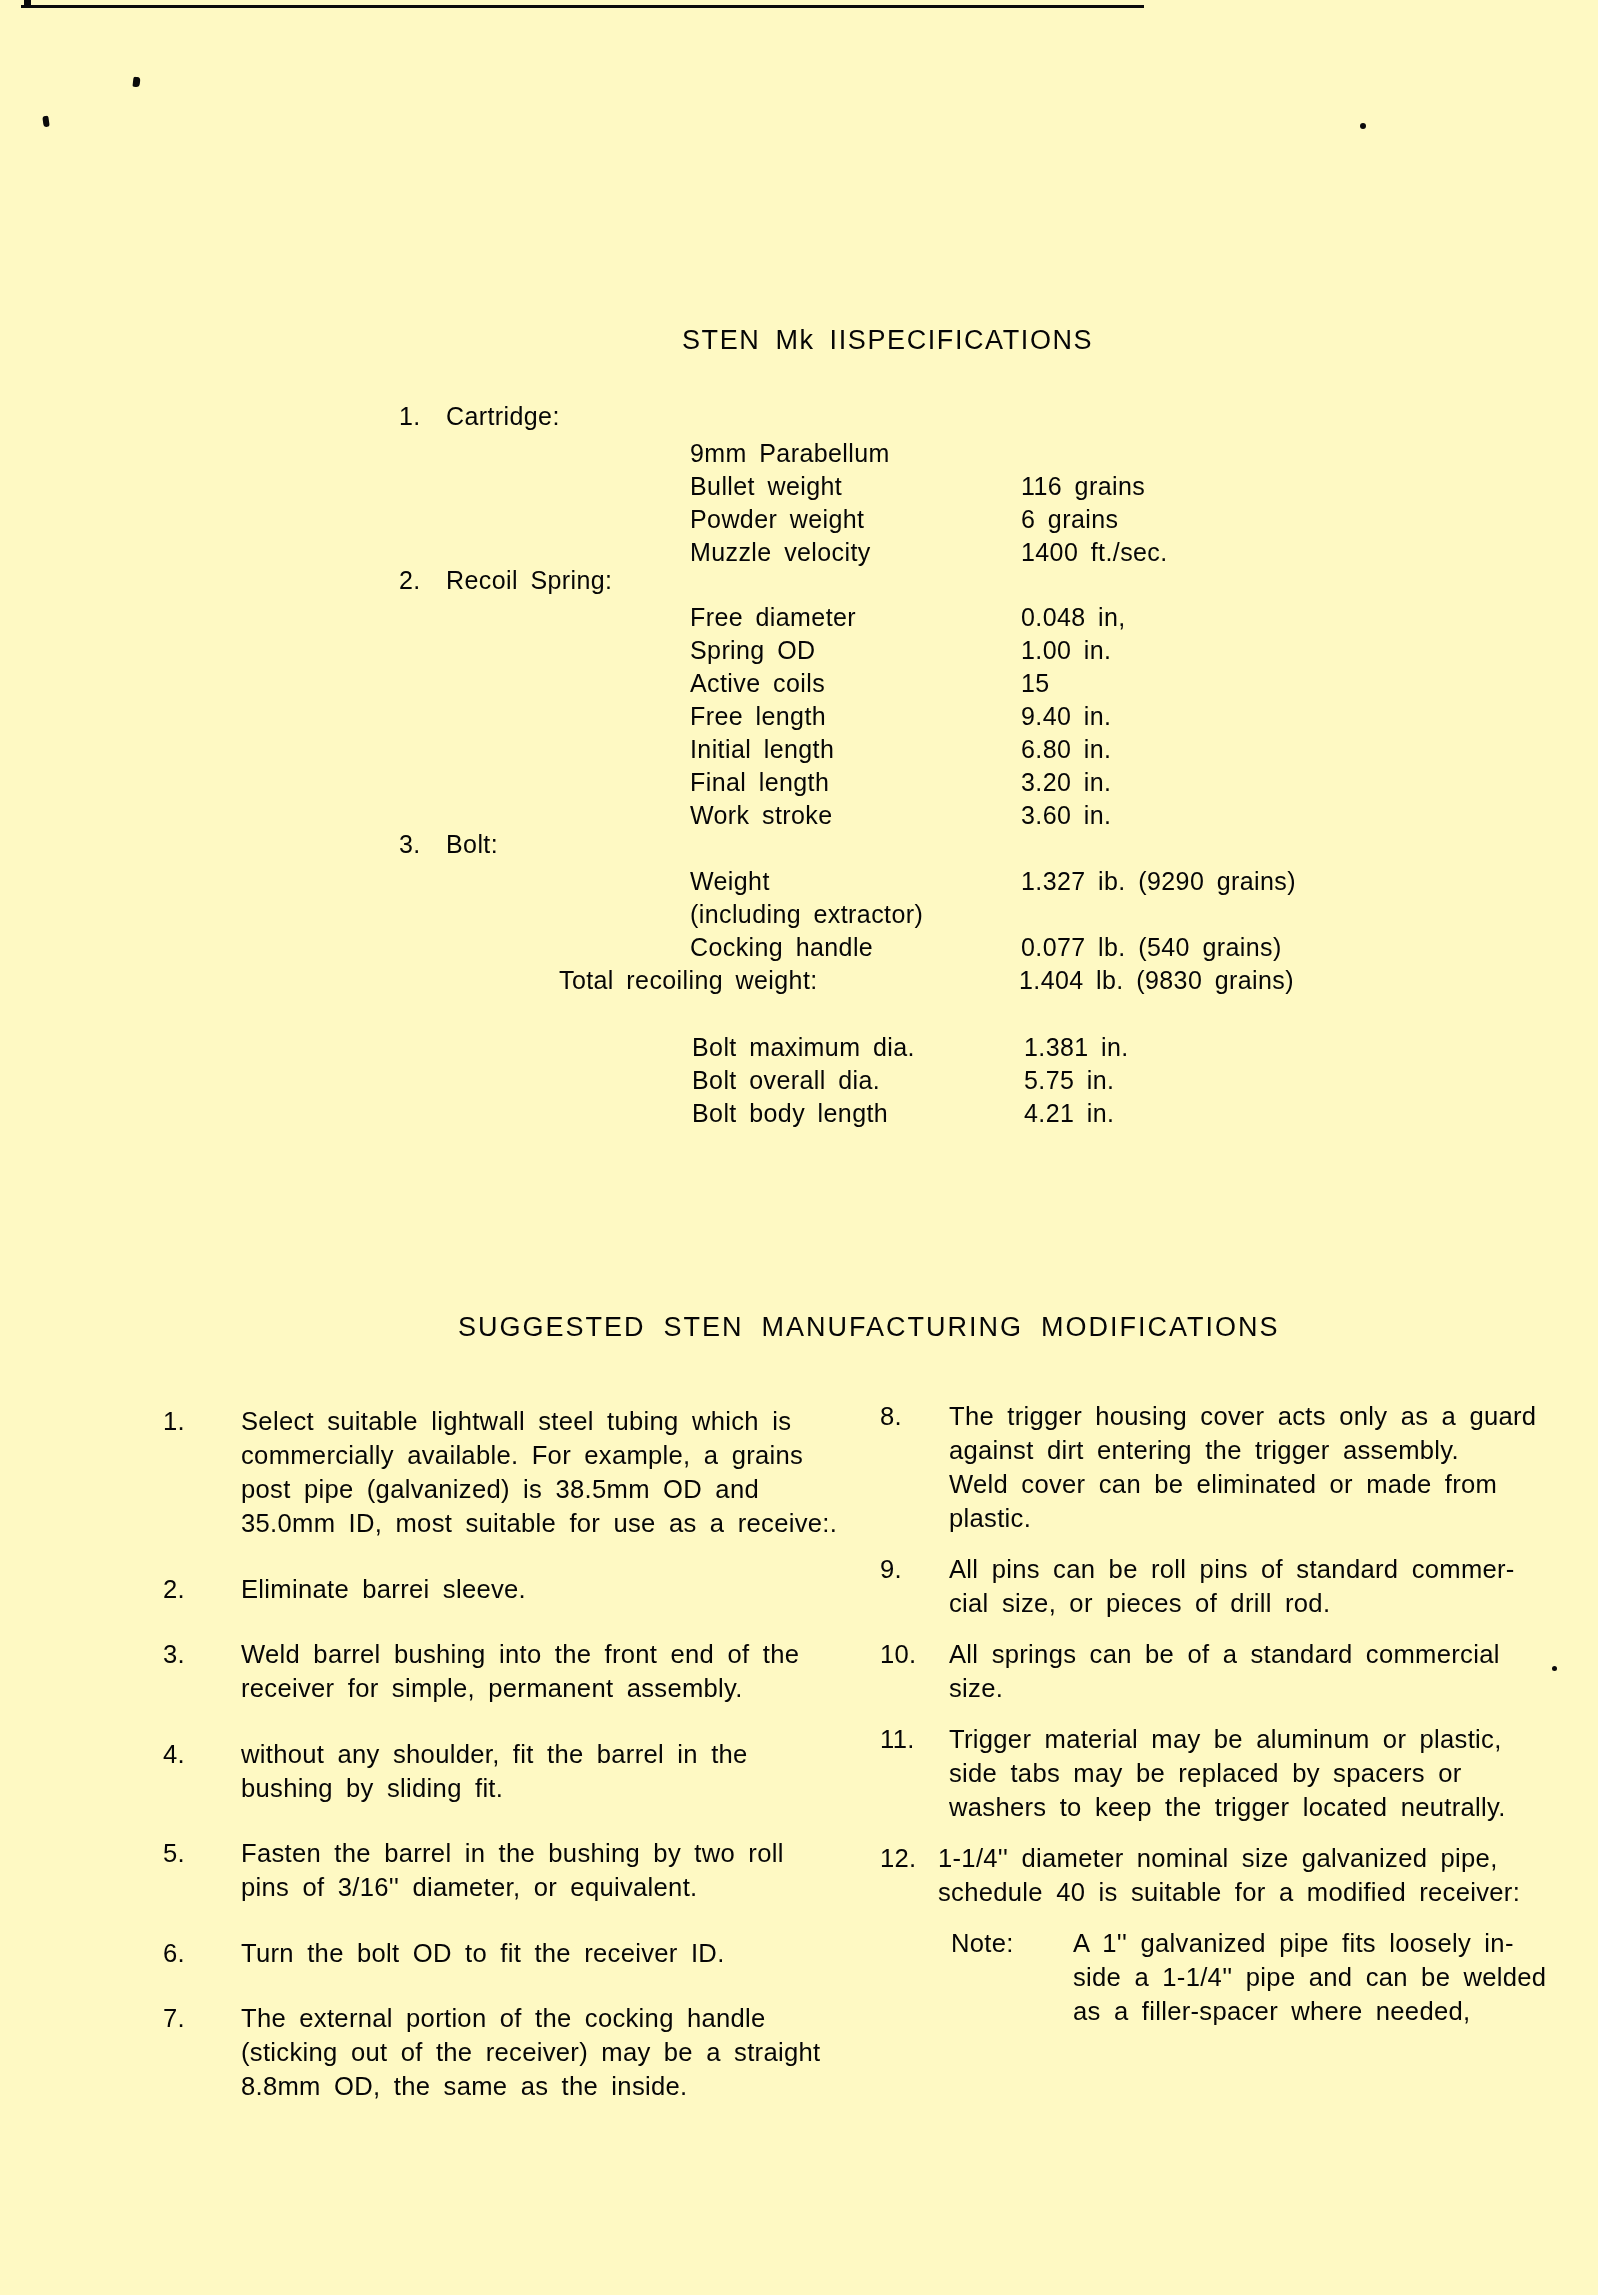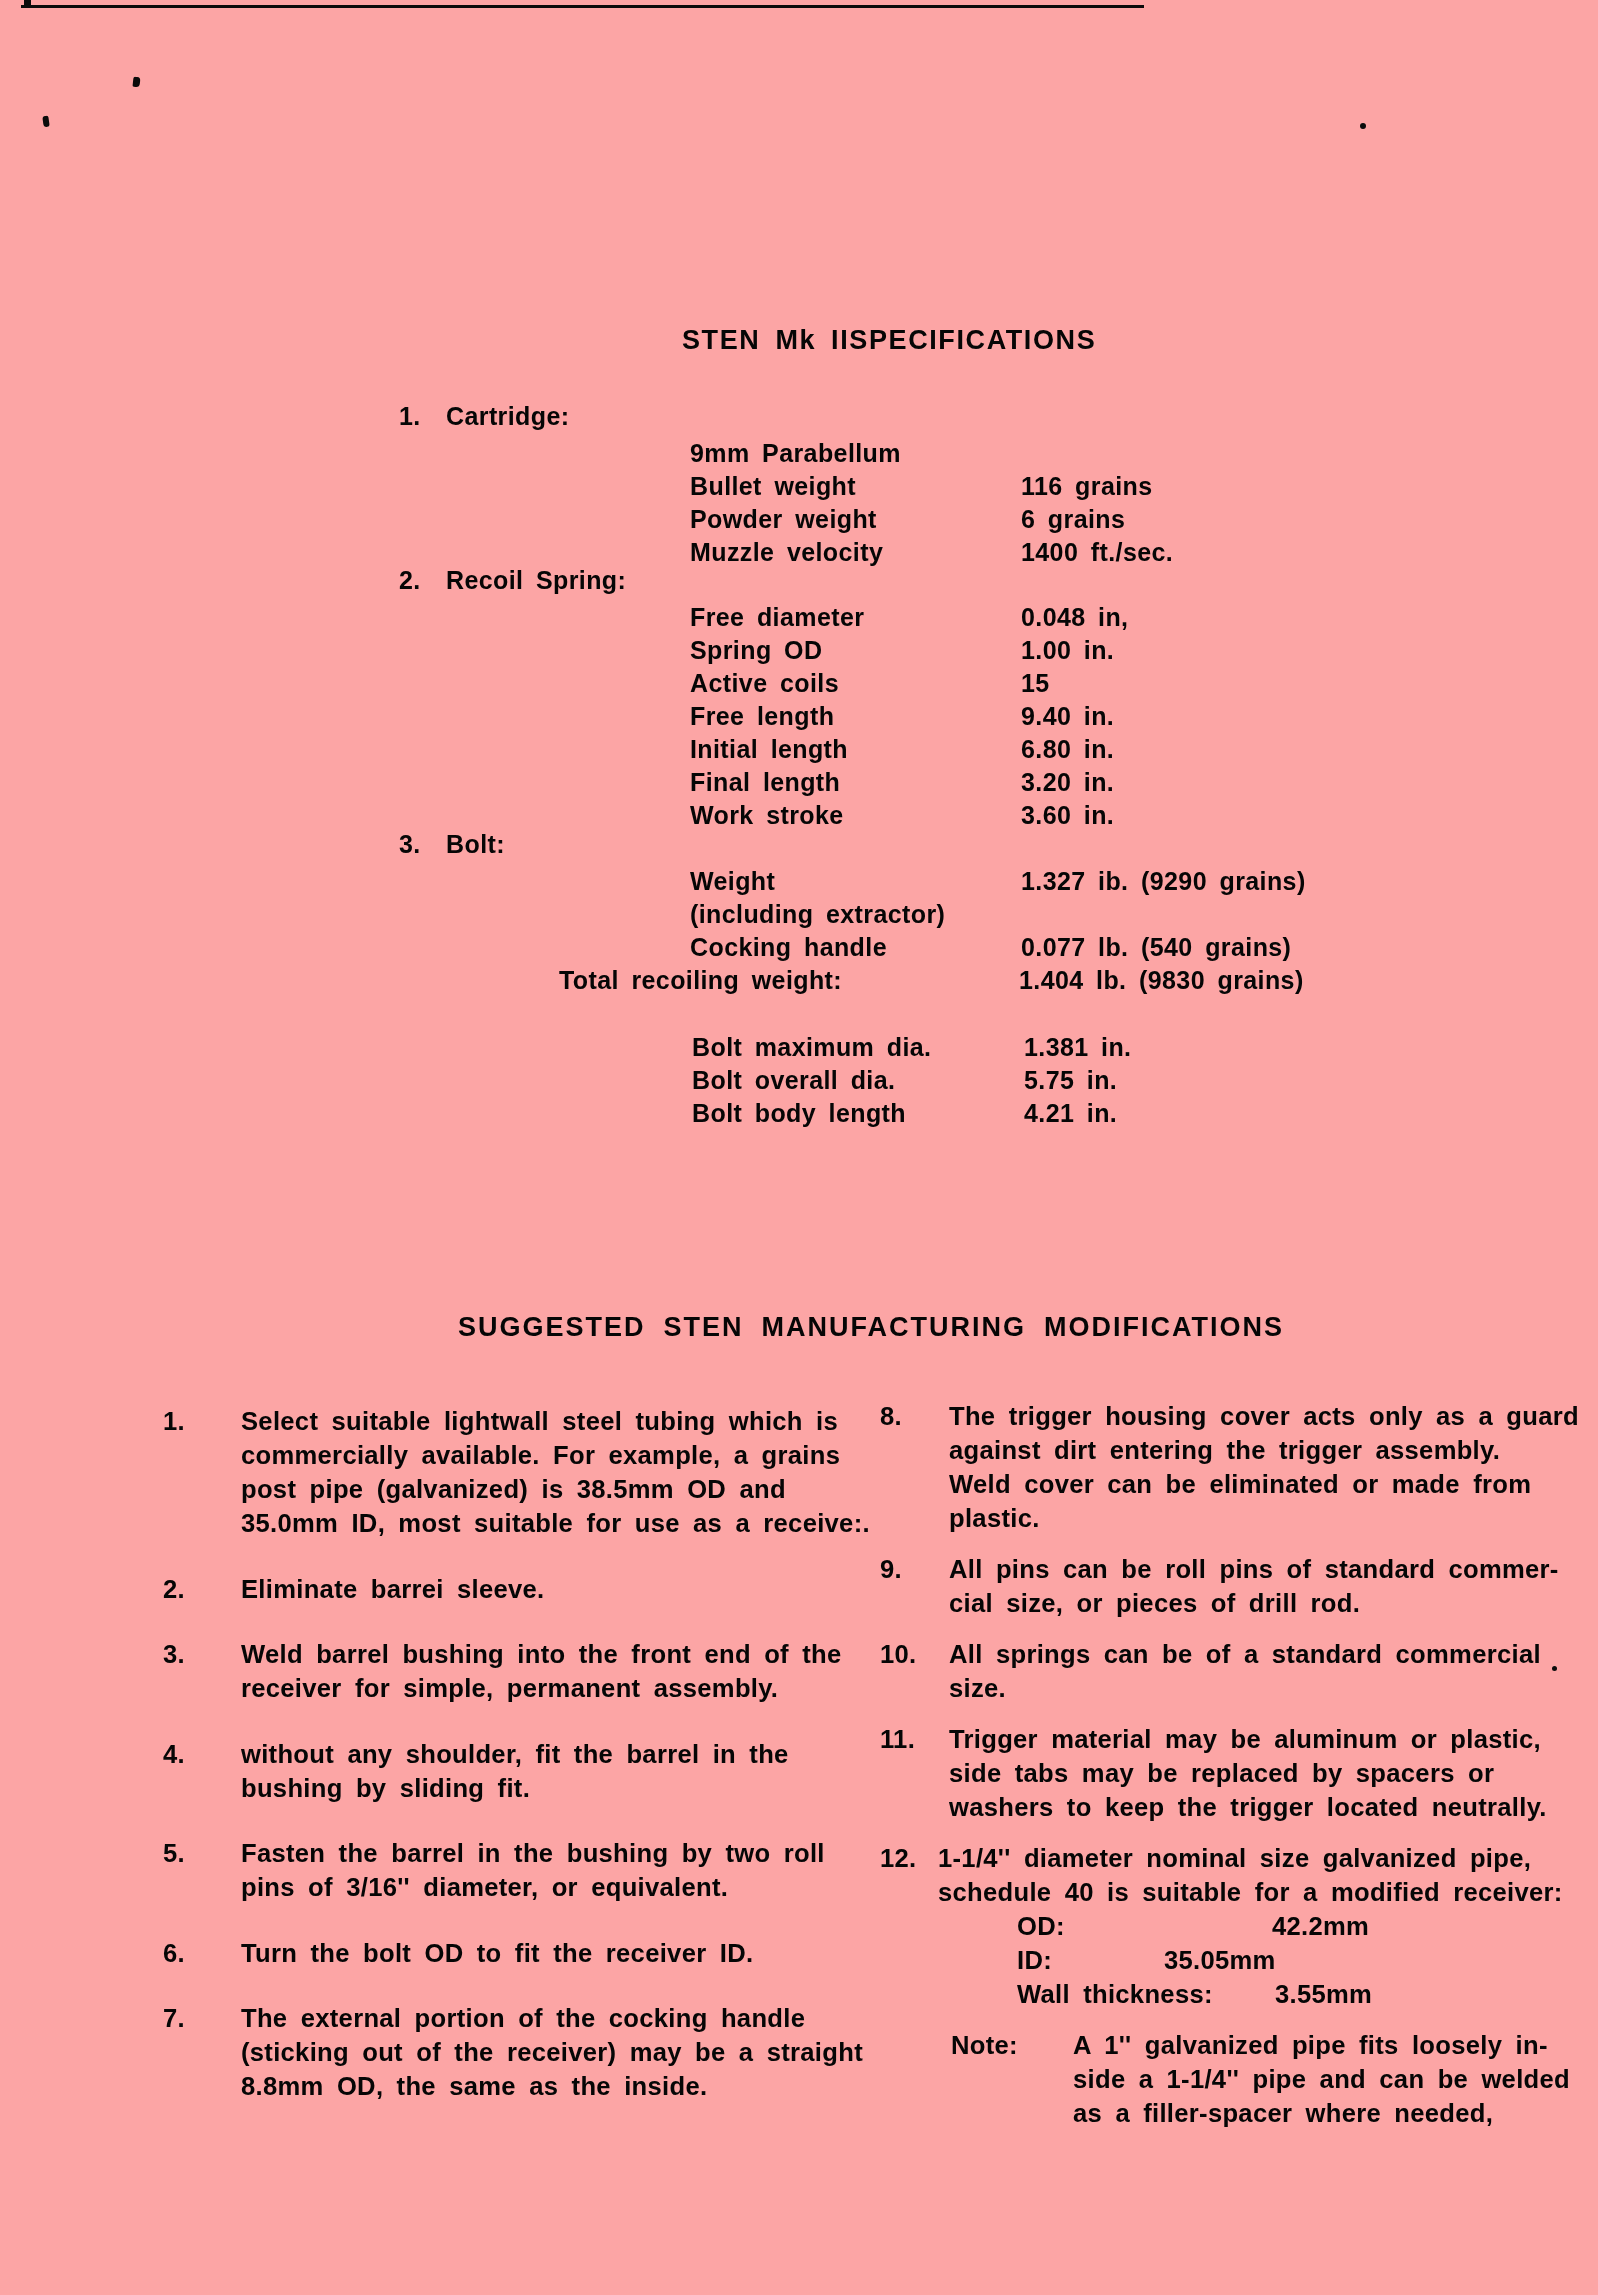--- a/index.html
+++ b/index.html
@@ -1,23 +1,22 @@
 <!DOCTYPE html>
 <html style="font-size:10.5px"><head>
 <meta charset="utf-8">
 <style>
   html,body { margin:0; padding:0; background:#e8e8e8; }
   .page {
     position:relative;
     width:1599px; height:2295px;
-    background:#fca5a5;
+    background:#fef9c3;
     overflow:hidden;
     font-family:"Liberation Sans", sans-serif;
     color:#060606;
-    font-weight:bold;
   }
   
   .artifact { position:absolute; background:#0b0b0b; }
   .a-top-rule   { left:21px;  top:4.6px;   width:1123px; height:3.9px; }
   .a-corner-notch{ left:23.6px; top:0;     width:7.9px;  height:5.9px; }
   .a-tick-1     { left:133px; top:77px; width:6.6px;  height:9.8px; border-radius:2px 3.3px 3.9px 1.3px; transform:rotate(6deg); }
   .a-tick-2     { left:43px;  top:116px; width:5.9px;   height:11px; border-radius:3.9px 2.6px 3.3px 4.6px; transform:rotate(-8deg); }
   .a-dot-1      { left:1360px;top:123px; width:5.9px;   height:5.9px;  border-radius:50%; }
   .a-dot-2      { left:1552px;top:1666px;width:5.2px;   height:5.2px;  border-radius:50%; }
 
@@ -210,25 +209,20 @@
           <div class="mline">Trigger material may be aluminum or plastic,</div>
           <div class="mline">side tabs may be replaced by spacers or</div>
           <div class="mline">washers to keep the trigger located neutrally.</div>
         </div>
       </div>
       <div class="mod-item">
         <span class="mnum">12.</span>
         <div class="mtext">
           <div class="mline">1-1/4'' diameter nominal size galvanized pipe,</div>
           <div class="mline">schedule 40 is suitable for a modified receiver:</div>
-          <div class="msub">
-            <div class="srow"><span class="slabel">OD:</span><span class="sval">42.2mm</span></div>
-            <div class="srow"><span class="slabel">ID:</span><span class="sval">35.05mm</span></div>
-            <div class="srow"><span class="slabel">Wall thickness:</span><span class="sval">3.55mm</span></div>
-          </div>
         </div>
       </div>
       <div class="mod-item">
         <span class="mnum">Note:</span>
         <div class="mtext">
           <div class="mline">A 1'' galvanized pipe fits loosely in-</div>
           <div class="mline">side a 1-1/4'' pipe and can be welded</div>
           <div class="mline">as a filler-spacer where needed,</div>
         </div>
       </div>

